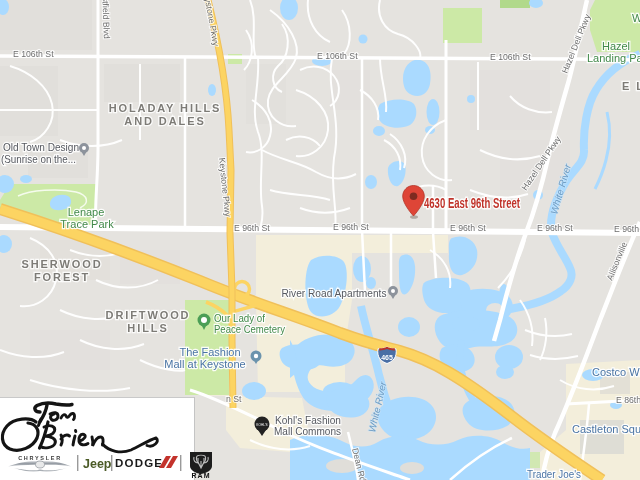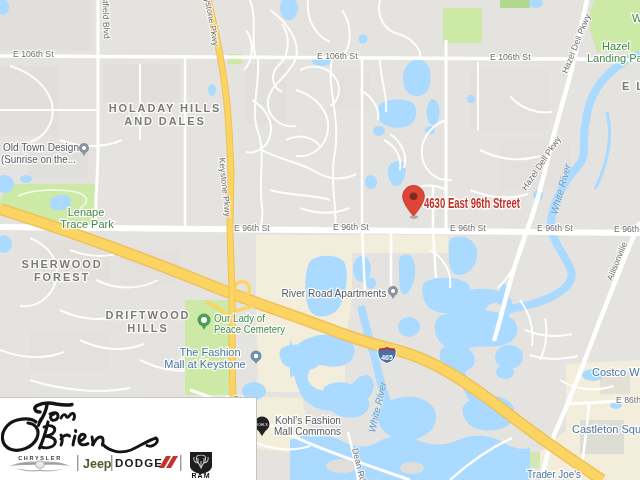--- a/index.html
+++ b/index.html
@@ -380,21 +380,21 @@
 <g>
 <path d="M413.5,185.5 c-6,0 -10.8,4.8 -10.8,10.8 c0,8 10.8,19.7 10.8,19.7 s10.8,-11.7 10.8,-19.7 c0,-6 -4.8,-10.8 -10.8,-10.8 Z" fill="#de4537" stroke="#b33226" stroke-width=".8"></path>
 <circle cx="413.5" cy="196.3" r="3.8" fill="#7d2b20"></circle>
 </g>
 
 <text x="424" y="208" font-size="14" font-weight="bold" textLength="96" lengthAdjust="spacingAndGlyphs" fill="#c0332a" paint-order="stroke" stroke="#ffffff" stroke-width="3" stroke-opacity=".85">4630 East 96th Street</text>
 
 </svg>
 
 
-<div style="position:absolute;left:0;top:397px;width:257px;height:83px;background:#ffffff;border-top:1px solid #c9c9c9;border-right:1px solid #c4c4c4;box-sizing:border-box">
+<div style="position:absolute;left:0;top:397px;width:195px;height:83px;background:#ffffff;border-top:1px solid #c9c9c9;border-right:1px solid #c4c4c4;box-sizing:border-box">
 <svg width="224" height="82" viewBox="0 0 224 82">
 
 <g fill="none" stroke="#141414" stroke-linecap="round">
 <path d="M40,14 C35,14 33,10 37,7.5 C42,5 50,4.5 56,6 C62,7 68,7.5 72,6.5" stroke-width="3.4"></path>
 <path d="M47,7 C46,13 43,19 40,23.5" stroke-width="3.4"></path>
 <path d="M50,16 C54,13.5 58,14.5 58,18 C58,21.5 54,23.5 51.5,21.5 C49.5,19.5 51,16.5 54,16" stroke-width="2.9"></path>
 <path d="M61,20 C62.5,16.5 65,15.5 66,18 C66.8,20 68,20 70,17 C72,14.5 74.5,15 74.5,18.5 C74.5,20 74,21 73.5,21.5" stroke-width="2.9"></path>
 </g>
 
 <g fill="none" stroke="#141414" stroke-linecap="round">

